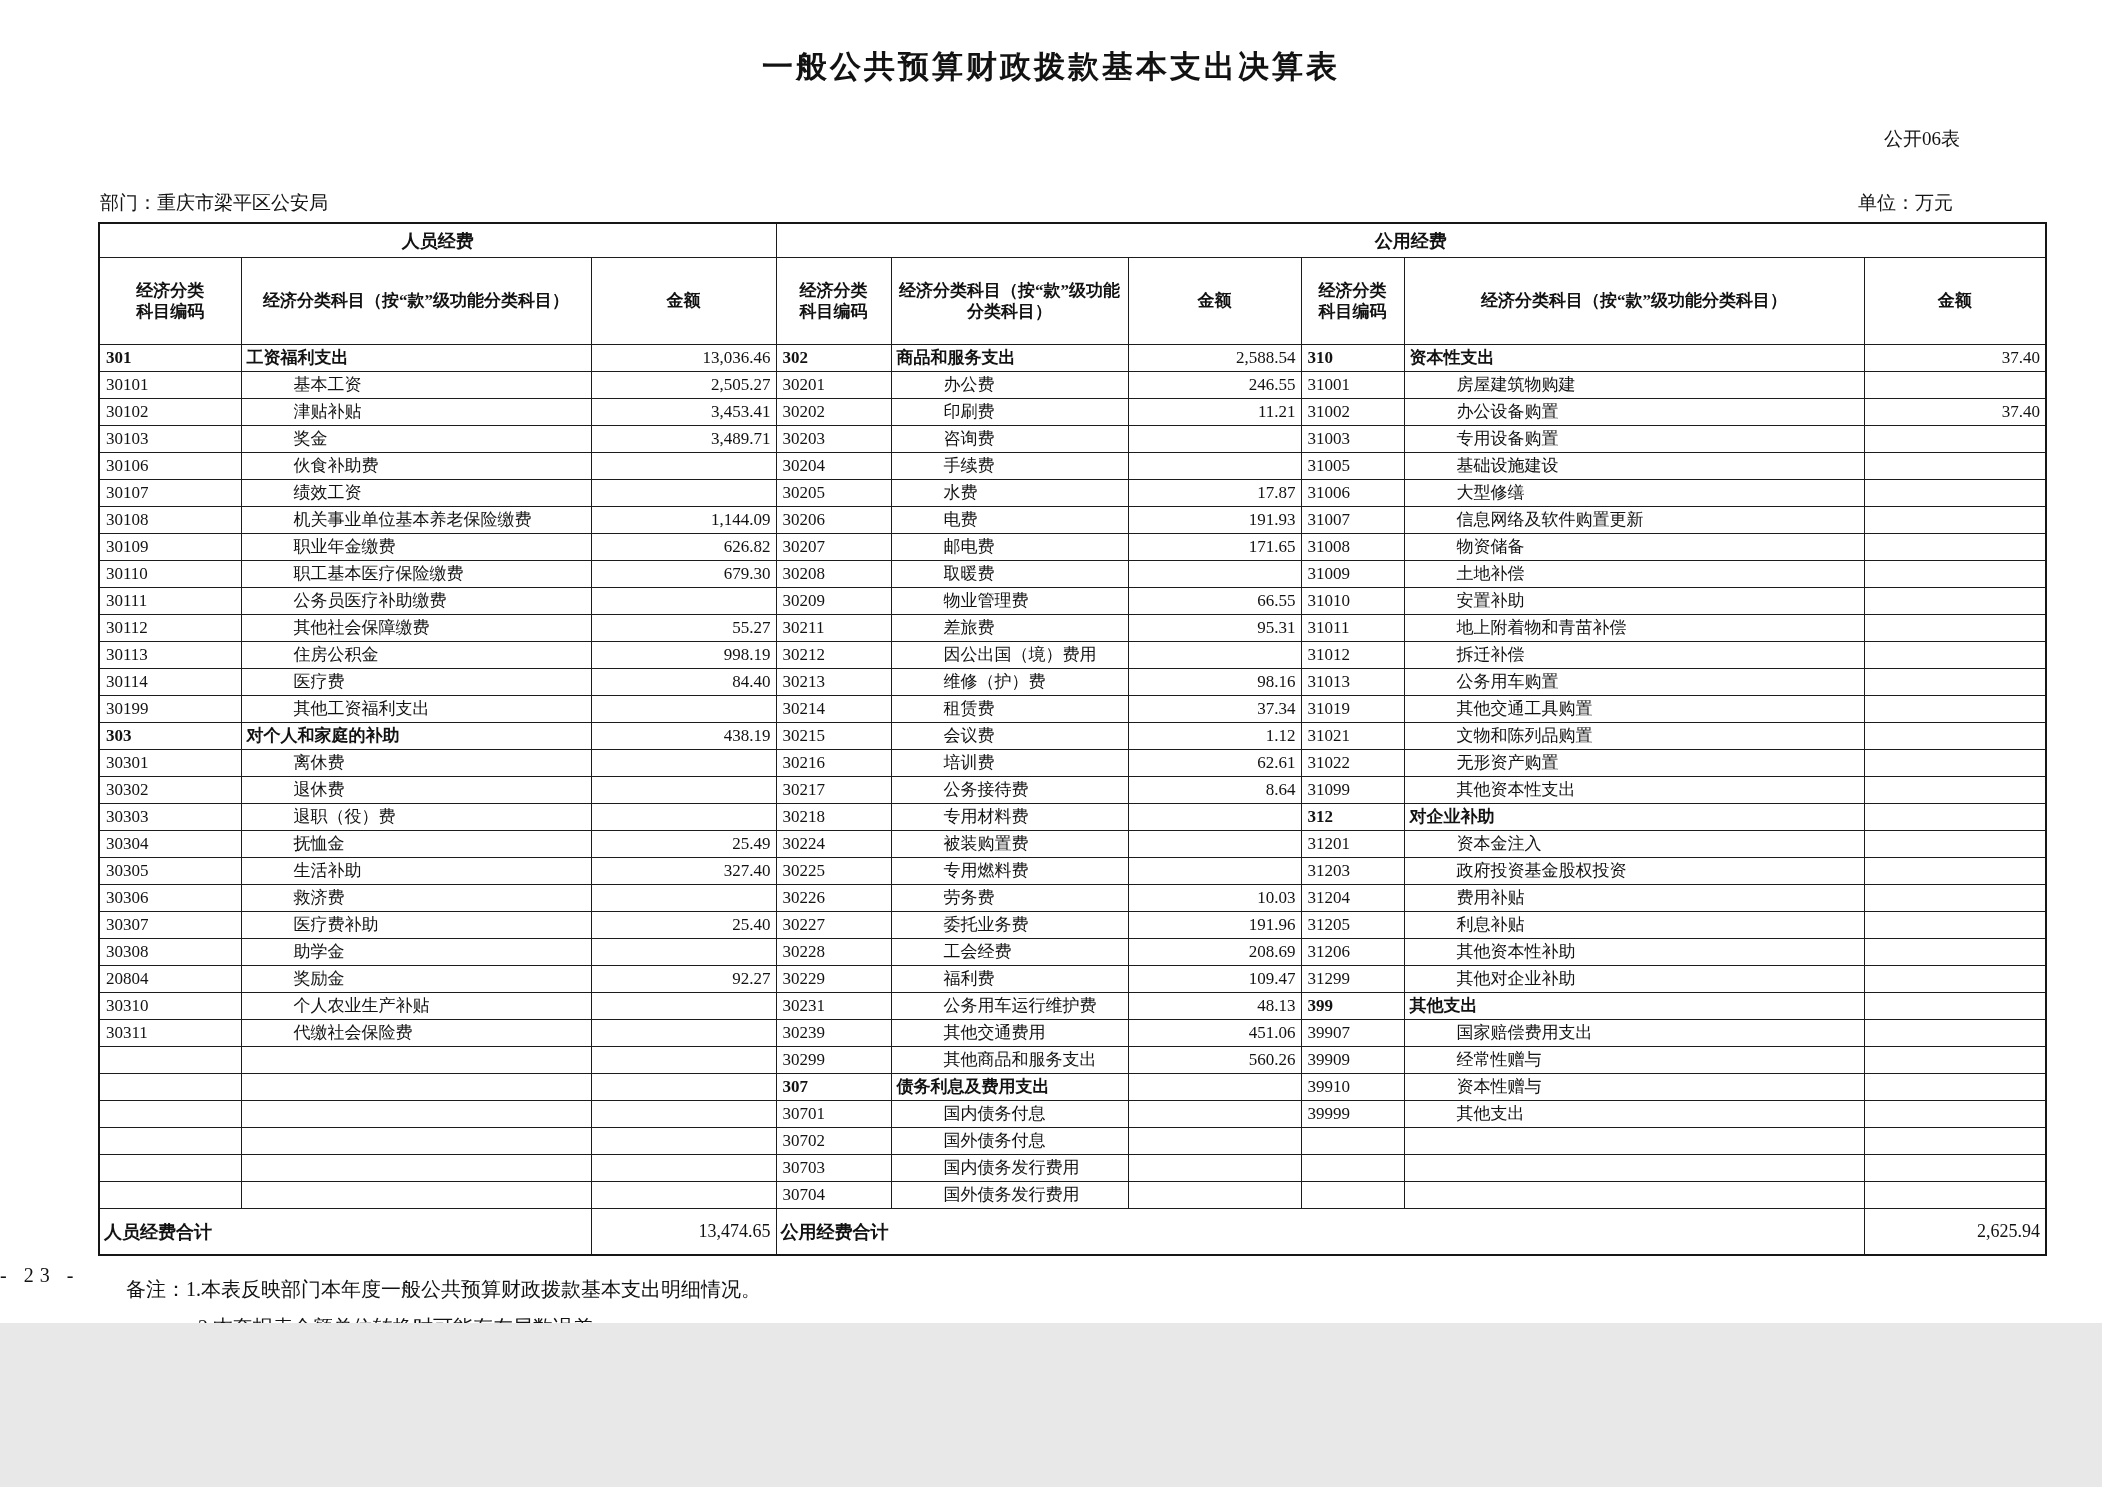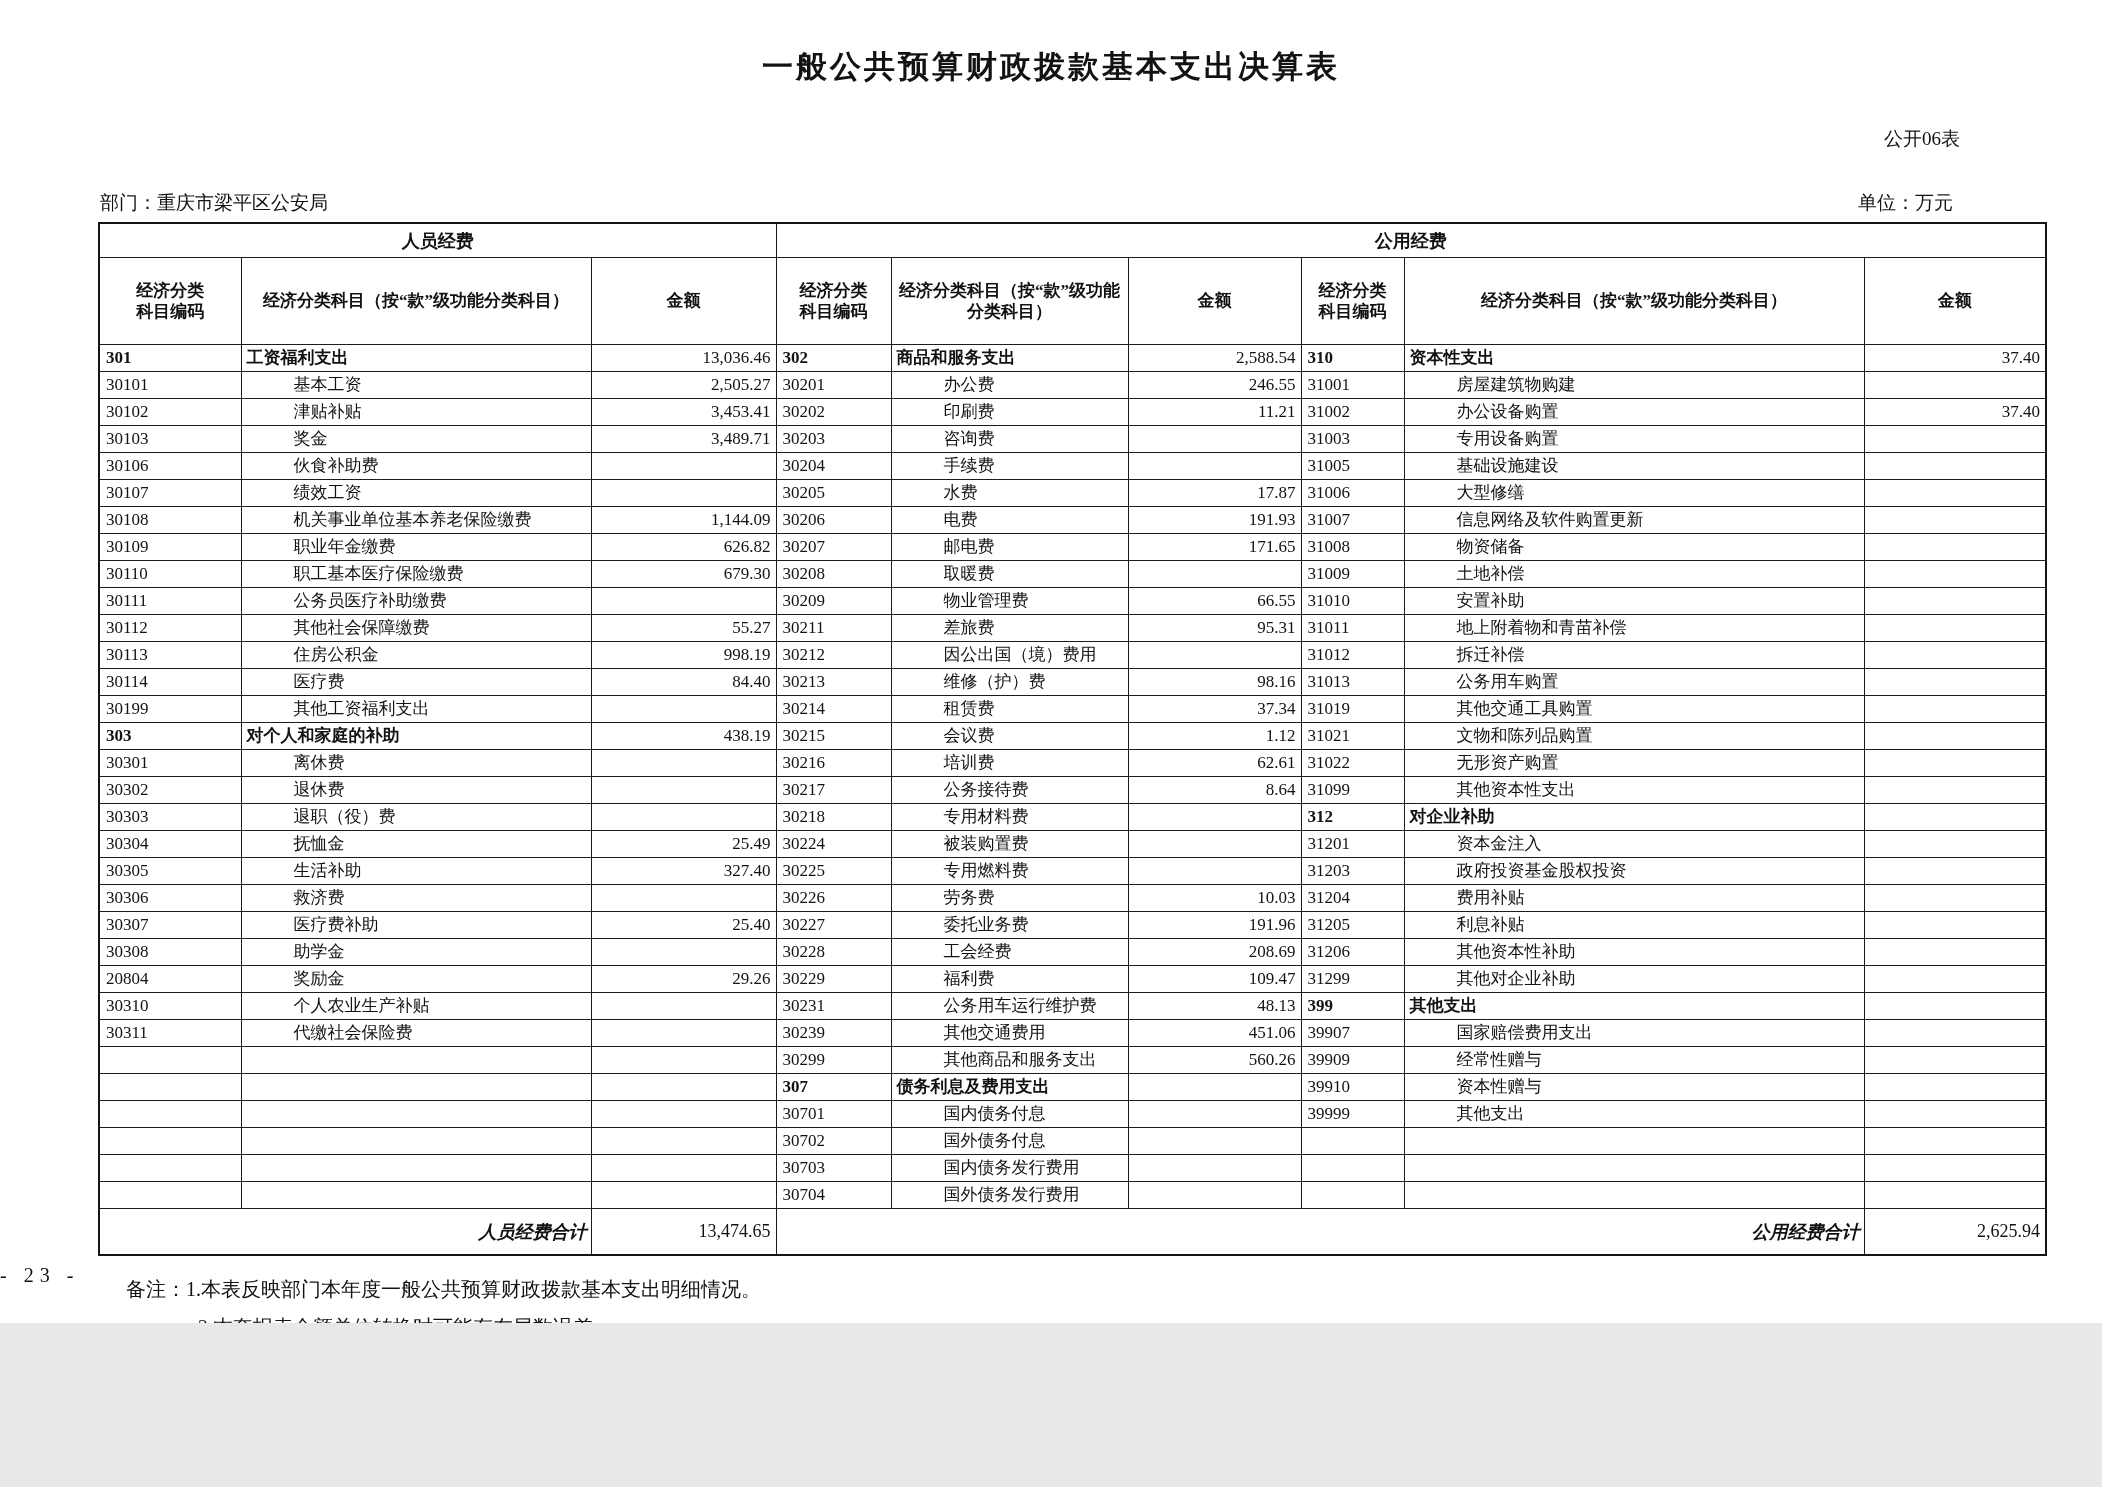--- a/index.html
+++ b/index.html
@@ -52,21 +52,21 @@
   tr.colhead-row th.code-h span{ display:inline-block; max-width:4.6em; }
   tbody td{ height:26px; line-height:1.1; }
   td.code{ text-align:left; padding-left:6px; white-space:nowrap; }
   td.subject{ text-align:left; padding-left:52px; white-space:nowrap; }
   td.amount{ text-align:right; padding-right:5px; white-space:nowrap; }
   td.cat{ font-weight:700; }
   td.subject.cat{ padding-left:5px; }
   
   table{ border:2px solid #161616; }
   tr.total-row td{ height:45px; font-size:18px; }
-  tr.total-row td.tlabel{ font-weight:700; text-align:right;font-style:italic; }
+  tr.total-row td.tlabel{ font-weight:700; text-align:left; }
   .notes{
     margin:14px 0 0 126px;
     font-size:20px;
     line-height:1.9;
   }
   .notes .note-line{ display:flex; }
   .notes .note-label{ flex:0 0 auto; }
   .notes .note-body{ }
   .note-indent{ margin-left:72px; }
   .page-num{
@@ -372,21 +372,21 @@
             <td class="code">30228</td>
             <td class="subject">工会经费</td>
             <td class="amount">208.69</td>
             <td class="code">31206</td>
             <td class="subject">其他资本性补助</td>
             <td class="amount"></td>
           </tr>
           <tr>
             <td class="code">20804</td>
             <td class="subject">奖励金</td>
-            <td class="amount">29.26</td>
+            <td class="amount">92.27</td>
             <td class="code">30229</td>
             <td class="subject">福利费</td>
             <td class="amount">109.47</td>
             <td class="code">31299</td>
             <td class="subject">其他对企业补助</td>
             <td class="amount"></td>
           </tr>
           <tr>
             <td class="code">30310</td>
             <td class="subject">个人农业生产补贴</td>

